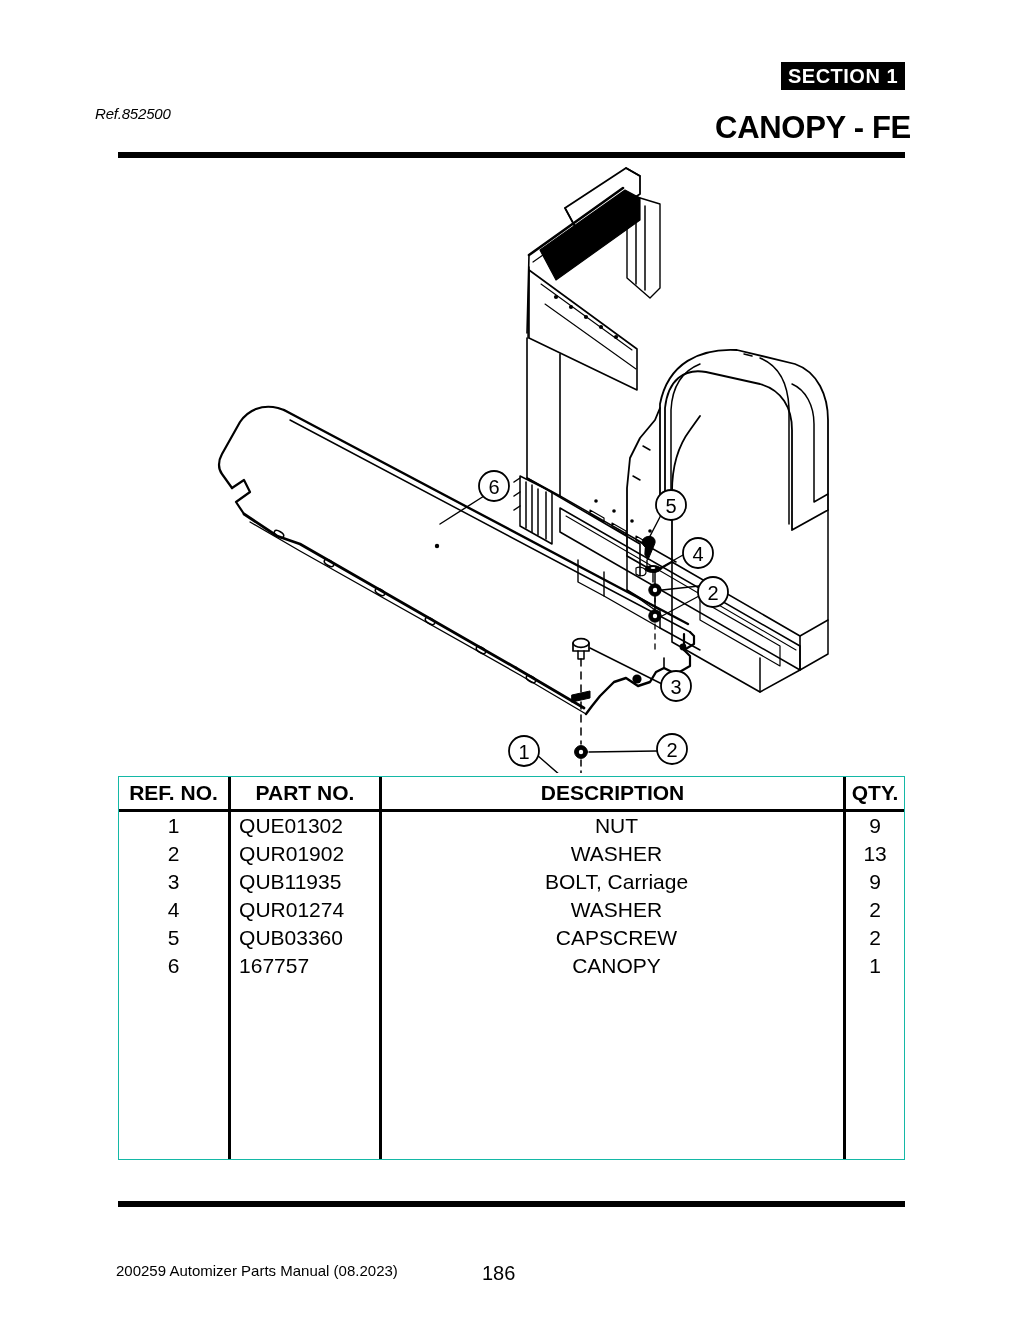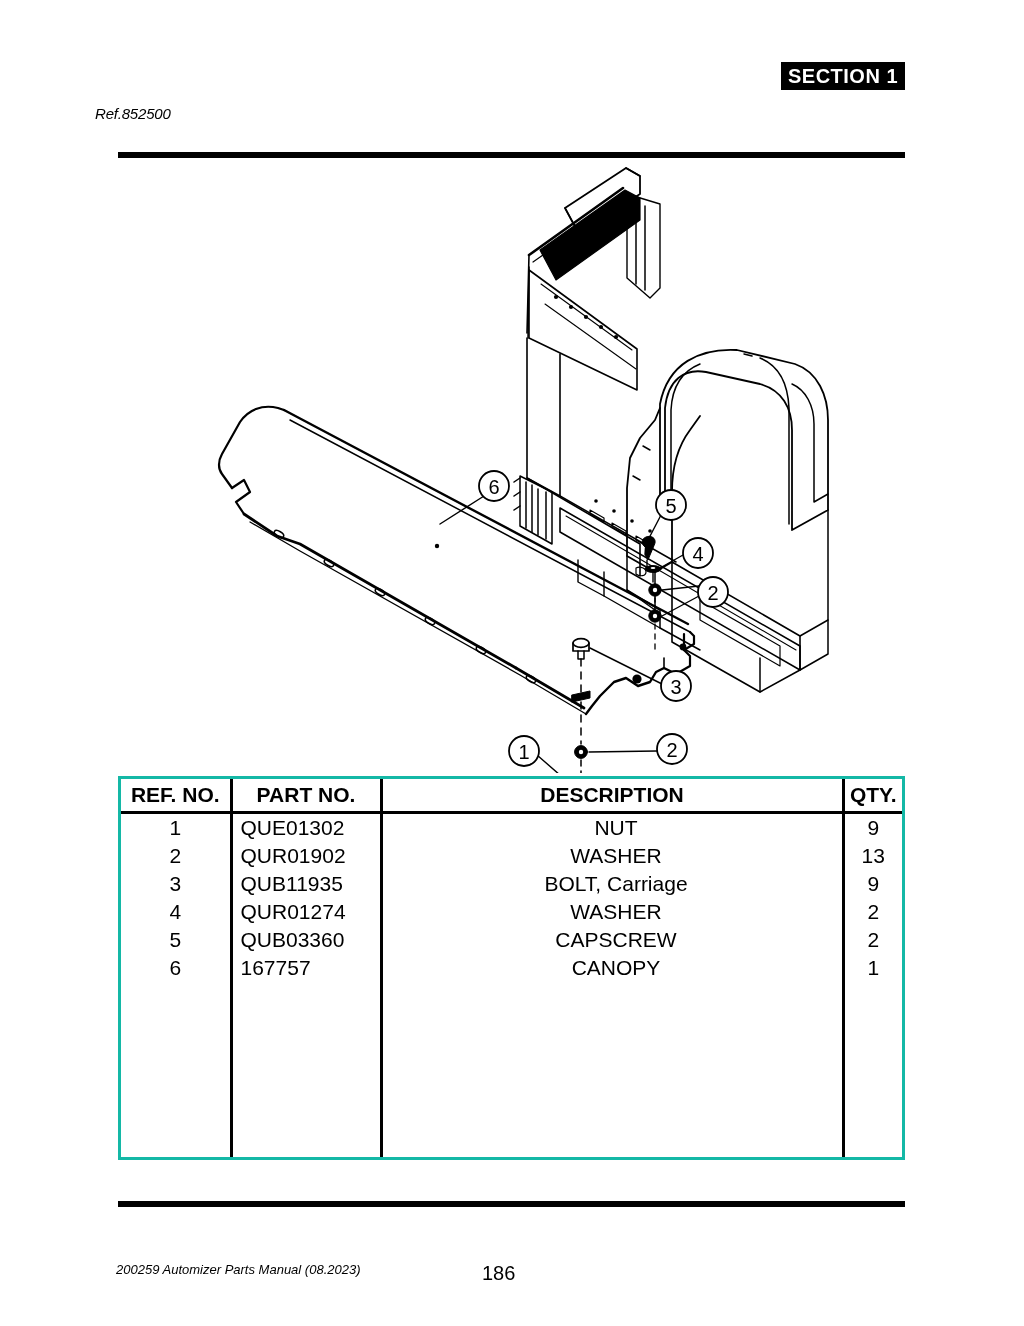--- a/index.html
+++ b/index.html
@@ -78,21 +78,21 @@
   #illustration svg { display: block; }
 
   
   #parts-table-wrap {
     position: absolute;
     left: 118px;
     top: 776px;
     width: 787px;
     height: 384px;
     box-sizing: border-box;
-    border: 3px solid #14b8a6;
+    border: 1px solid #14b8a6;
   }
   table#parts-table {
     width: 100%;
     height: 100%;
     border-collapse: collapse;
     table-layout: fixed;
     font-size: 21px;
   }
   table#parts-table col.c-ref  { width: 110px; }
   table#parts-table col.c-part { width: 150px; }
@@ -124,41 +124,41 @@
   #parts-table td.qty { text-align: center; padding-left: 0; }
   #parts-table td.part { text-align: left; }
   #parts-table td.desc { text-align: center; margin-left: 44px; }
   #parts-table tr.filler td { height: auto; }
 
   
   #footer-text {
     position: absolute;
     left: 116px;
     top: 1262px;
-    font-size: 13px;
-    white-space: nowrap;
-    font-style: italic;
+    font-size: 15px;
+    white-space: nowrap;
   }
   #footer-page {
     position: absolute;
     left: 482px;
     top: 1262px;
     font-size: 20px;
     white-space: nowrap;
   }
 </style>
 </head>
 <body>
 
 <div id="page">
 
   <div id="ref-label">Ref.852500</div>
 
   <div id="section-badge">SECTION   1</div>
 
+  <div id="page-title">CANOPY - FE</div>
 
   <div class="rule-thick" id="rule-top"></div>
 
   <div id="illustration">
     <svg width="1024" height="615" viewBox="0 0 1024 615" xmlns="http://www.w3.org/2000/svg">
       <g fill="none" stroke="#000000" stroke-width="1.6" stroke-linecap="round" stroke-linejoin="round">
 
         <g stroke-width="1.5">
 
           <path d="M565 50 L626 10 L640 18 L640 36 L579 76 Z" stroke-width="1.8"></path>

